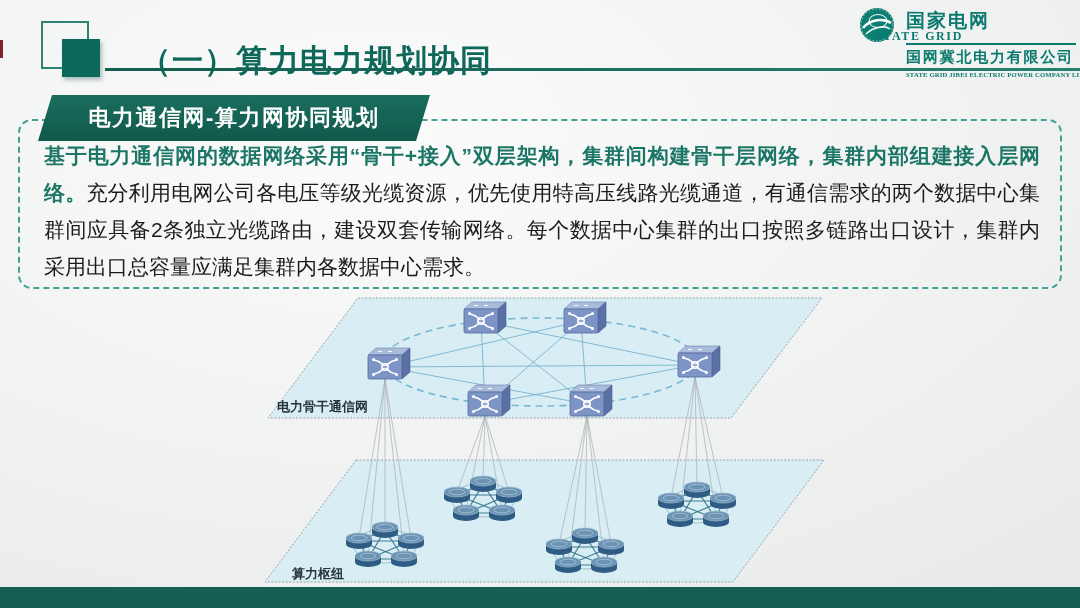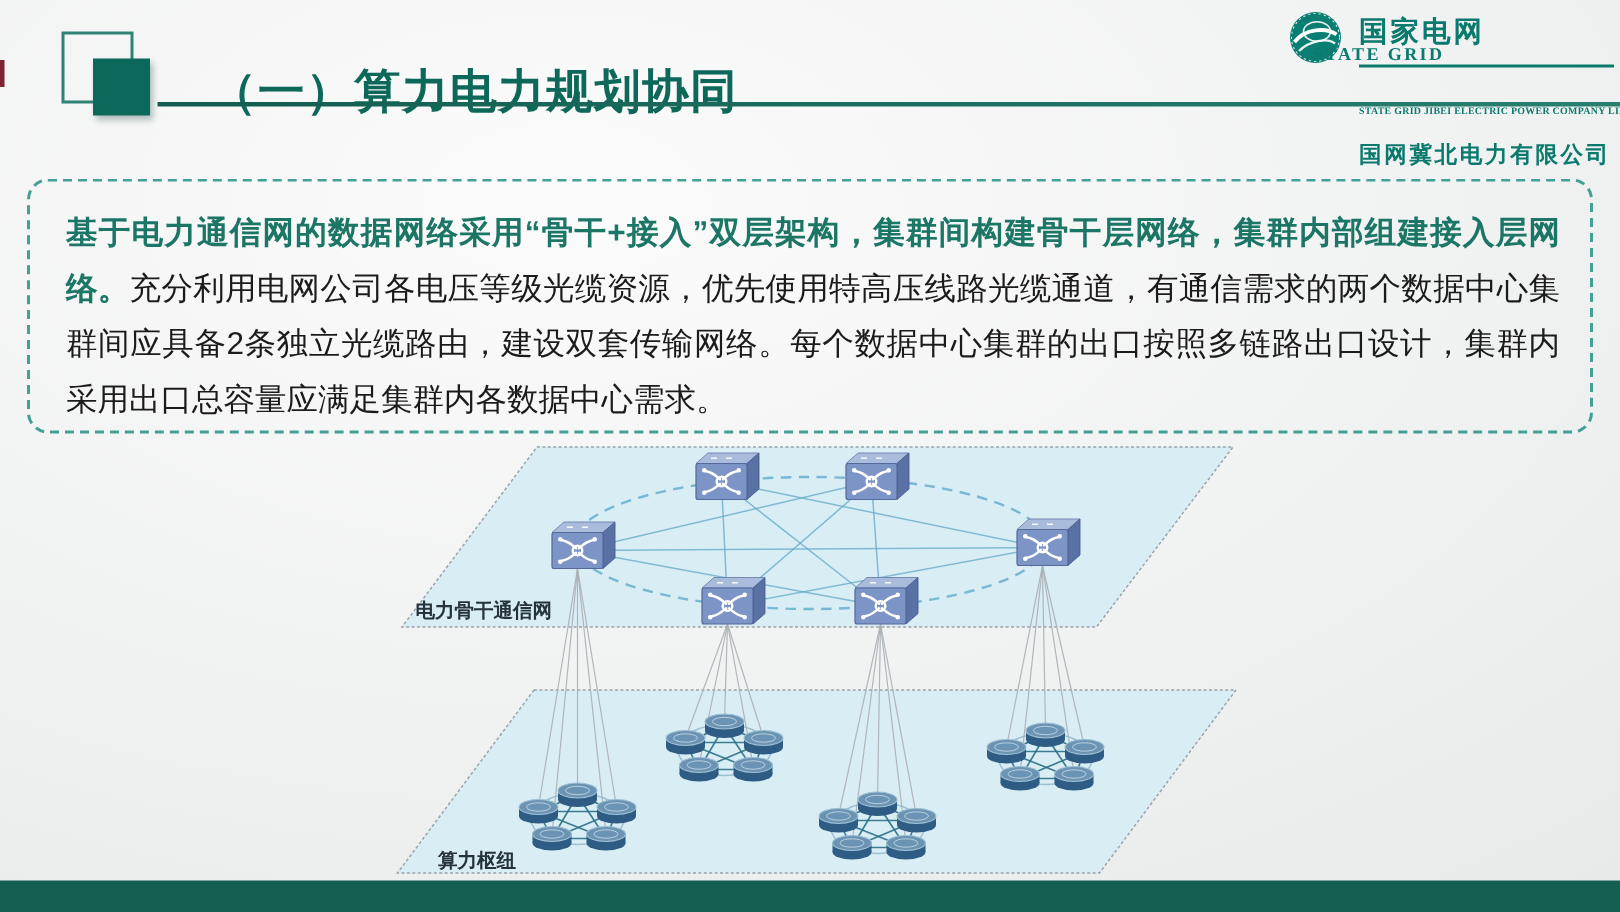--- a/index.html
+++ b/index.html
@@ -14,21 +14,21 @@
   .deco-outline{position:absolute;left:41px;top:21px;width:44px;height:44px;border:2.5px solid #2f8274;}
   .deco-fill{position:absolute;left:62px;top:39px;width:38px;height:38px;background:#0a695b;box-shadow:2px 3px 4px rgba(90,120,115,.45);}
   .page-title{position:absolute;left:124px;top:24px;margin:16px;font-size:31px;font-weight:bold;color:#0d685a;letter-spacing:1px;white-space:nowrap;}
   .title-underline{position:absolute;left:105px;top:68px;width:975px;height:2.5px;background:linear-gradient(to right,#135c4e,#27806f);}
   
   .logo{position:absolute;left:0;top:0;width:1080px;height:90px;color:#0b7a6e;padding-left:36px;}
   .logo-globe{position:absolute;left:859px;top:7px;}
   .brand-cn{position:absolute;left:906px;top:8px;font-size:19px;font-weight:bold;letter-spacing:2px;white-space:nowrap;}
   .brand-en{position:absolute;left:875px;top:29px;font-size:12px;font-weight:bold;font-family:"Liberation Serif",serif;letter-spacing:1.6px;white-space:nowrap;}
   .logo-divider{position:absolute;left:906px;top:43px;width:170px;height:2px;background:#0b7a6e;}
-  .company-cn{position:absolute;left:906px;top:48px;font-size:15px;font-weight:bold;letter-spacing:1.8px;white-space:nowrap;margin-top:46px;}
+  .company-cn{position:absolute;left:906px;top:48px;font-size:15px;font-weight:bold;letter-spacing:1.8px;white-space:nowrap;}
   .company-en{position:absolute;left:906px;top:71px;font-size:6.6px;font-weight:bold;font-family:"Liberation Serif",serif;letter-spacing:.2px;white-space:nowrap;}
   
   .banner{
     position:absolute;left:38px;top:95px;width:392px;height:46px;
     background:linear-gradient(180deg,#1a6e5e 0%,#10594b 100%);
     clip-path:polygon(14px 0, 100% 0, calc(100% - 14px) 100%, 0 100%);
     display:flex;align-items:center;justify-content:center;z-index:3;
   }
   .banner span{color:#ffffff;font-size:22px;font-weight:bold;letter-spacing:1.5px;white-space:nowrap;}
   
@@ -60,20 +60,23 @@
       <path d="M7,27 C14,20 26,18 31,22" stroke="#ffffff" stroke-width="1.6" fill="none" opacity="0.9"></path>
       <ellipse cx="19" cy="14" rx="9" ry="6.5" fill="none" stroke="#ffffff" stroke-width="1.1" opacity="0.9"></ellipse>
     </svg>
     <div class="brand-cn">国家电网</div>
     <div class="brand-en">STATE GRID</div>
     <div class="logo-divider"></div>
     <div class="company-cn">国网冀北电力有限公司</div>
     <div class="company-en">STATE GRID JIBEI ELECTRIC POWER COMPANY LIMITED</div>
   </div>
 
+  <div class="banner">
+    <span>电力通信网-算力网协同规划</span>
+  </div>
 
   <div class="textbox">
     <p><span class="hl">基于电力通信网的数据网络采用“骨干+接入”双层架构，集群间构建骨干层网络，集群内部组建接入层网络。</span><span>充分利用电网公司各电压等级光缆资源，优先使用特高压线路光缆通道，有通信需求的两个数据中心集群间应具备2条独立光缆路由，建设双套传输网络。每个数据中心集群的出口按照多链路出口设计，集群内采用出口总容量应满足集群内各数据中心需求。</span></p>
   </div>
 
   <svg id="diagram" class="diagram" viewBox="0 0 1080 608">
     <defs>
       <g id="router-sym">
         <polygon points="-17,-12 -9,-19 25,-19 17,-12" fill="#a9bcdc" stroke="#6c80ae" stroke-width="0.6"></polygon>
         <polygon points="17,-12 25,-19 25,5 17,12" fill="#5a71a6" stroke="#4a5d90" stroke-width="0.6"></polygon>

